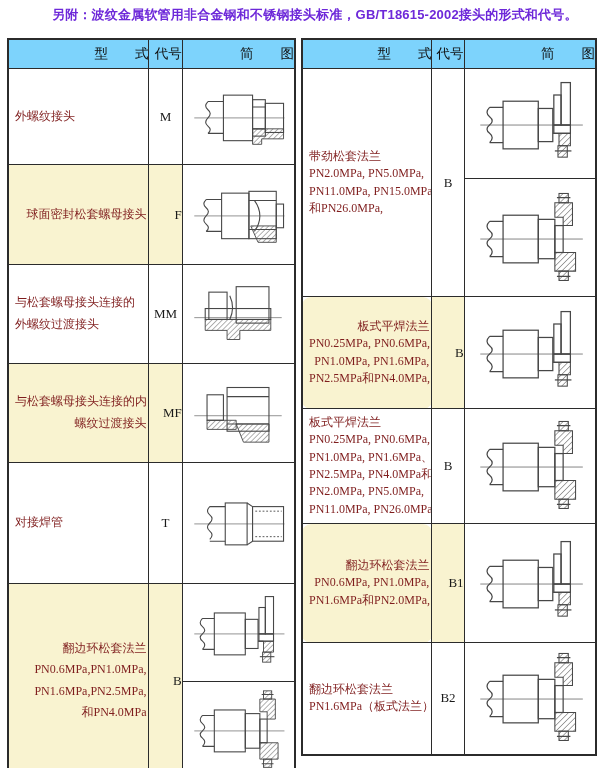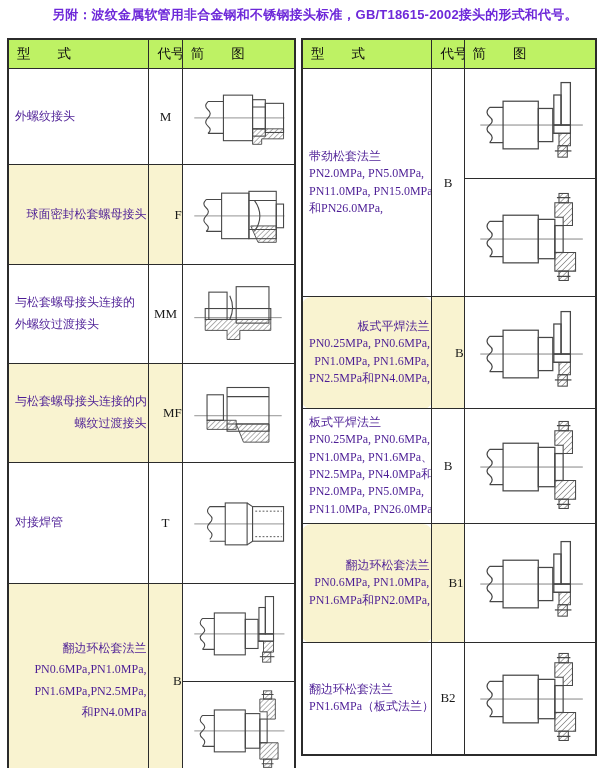--- a/index.html
+++ b/index.html
@@ -10,25 +10,25 @@
   .page-title{
     position:absolute;left:7px;top:6px;font-size:13px;font-weight:bold;
     letter-spacing:.2px;color:#6d28d9;white-space:pre;margin-left:45px;
   }
   table.t{
     position:absolute;border-collapse:collapse;table-layout:fixed;
     border:2px solid #2b2b2b;background:#fff;
   }
   .t th,.t td{border:1px solid #2b2b2b;padding:0;overflow:hidden;}
   .t th{
-    background:#bef264;font-size:13.5px;font-weight:normal;color:#101010;
-    white-space:pre;text-align:left;height:28px;padding-left:8px;
+    background:#7dd3fc;font-size:13.5px;font-weight:normal;color:#101010;
+    white-space:pre;text-align:right;height:28px;
   }
   td.type{
-    font-family:"Liberation Serif",serif;font-size:12px;color:#4c1d95;
+    font-family:"Liberation Serif",serif;font-size:12px;color:#7f1d1d;
     padding:3px 2px 3px 6px;white-space:pre;vertical-align:middle;text-align:left;
   }
   .tl td.type{line-height:1.8;}
   .tr td.type{line-height:1.45;border-radius:9px;}
   td.code{
     font-family:"Liberation Serif",serif;font-size:13px;text-align:center;
     vertical-align:middle;color:#1a1a1a;
   }
   td.hl{background:#f9f3d0;text-align:right;}
   td.diag{text-align:center;vertical-align:middle;background:#fff;}

